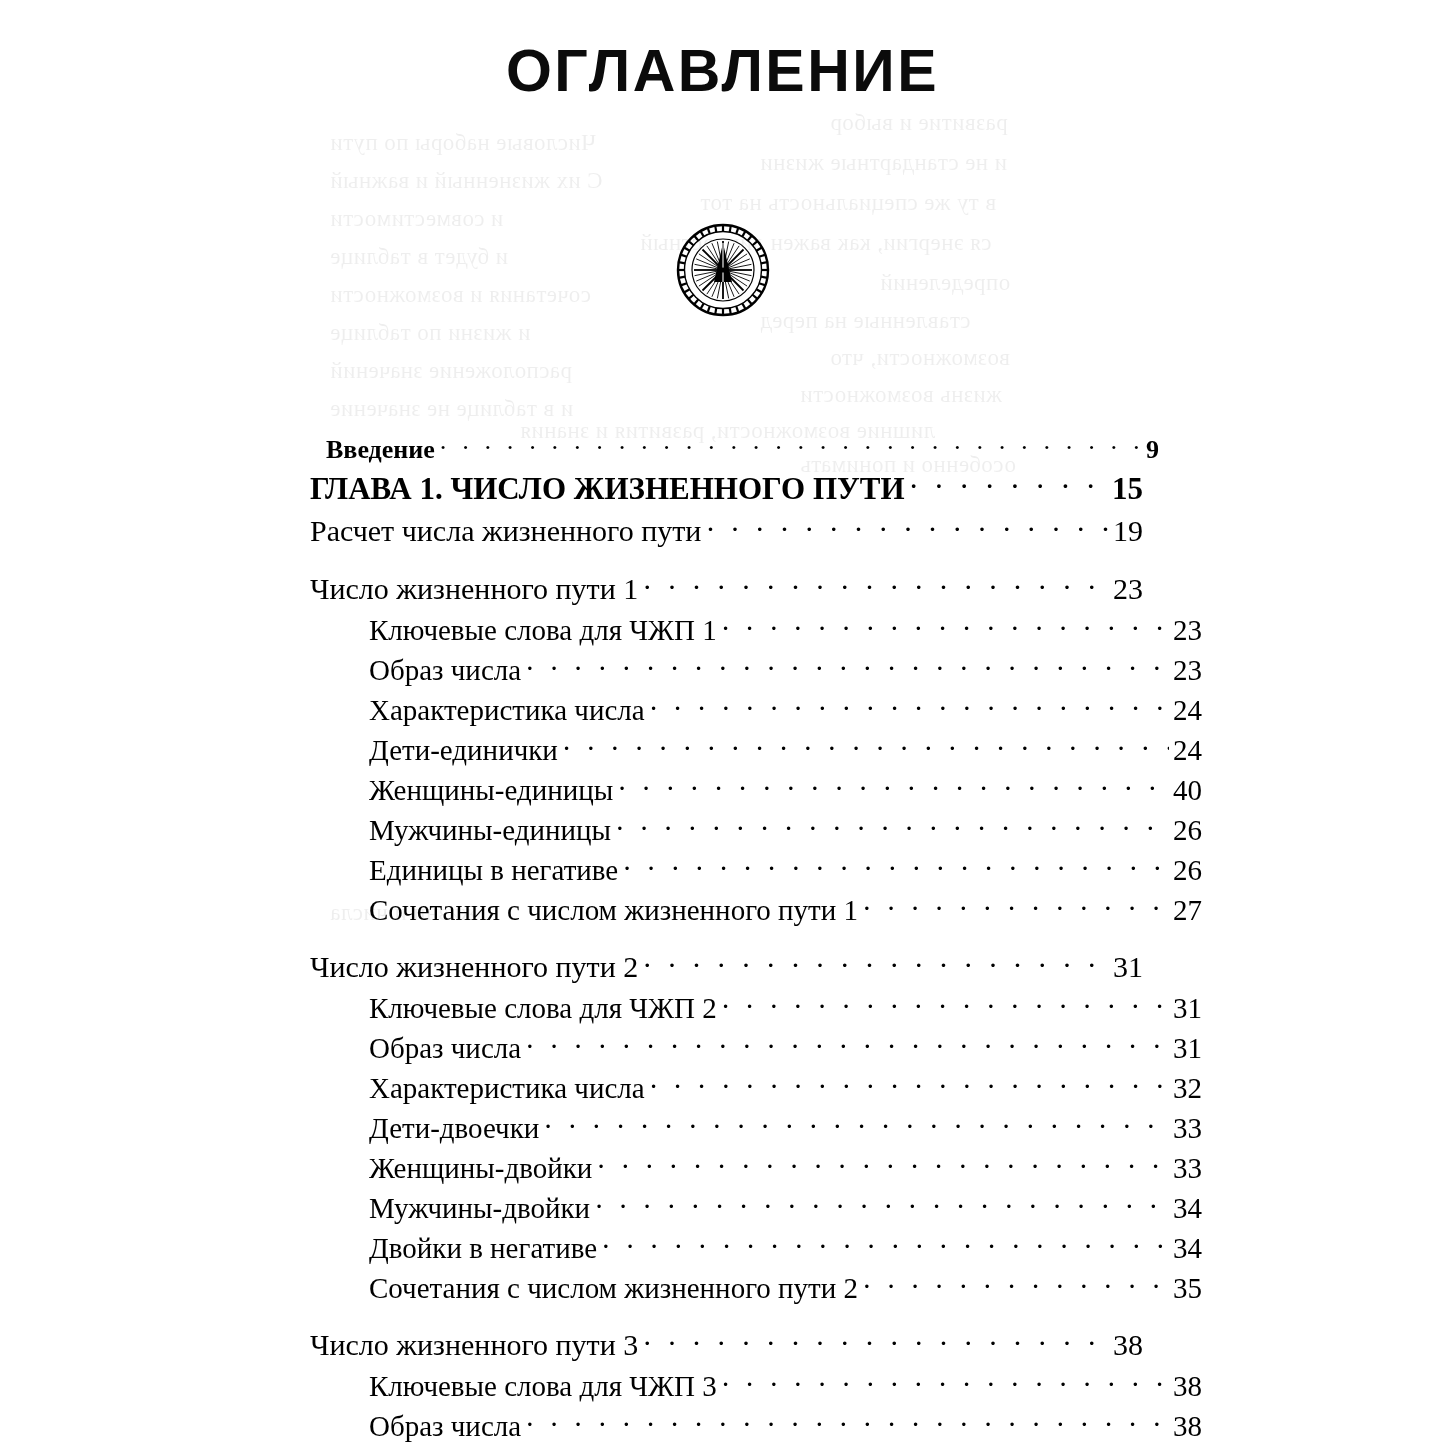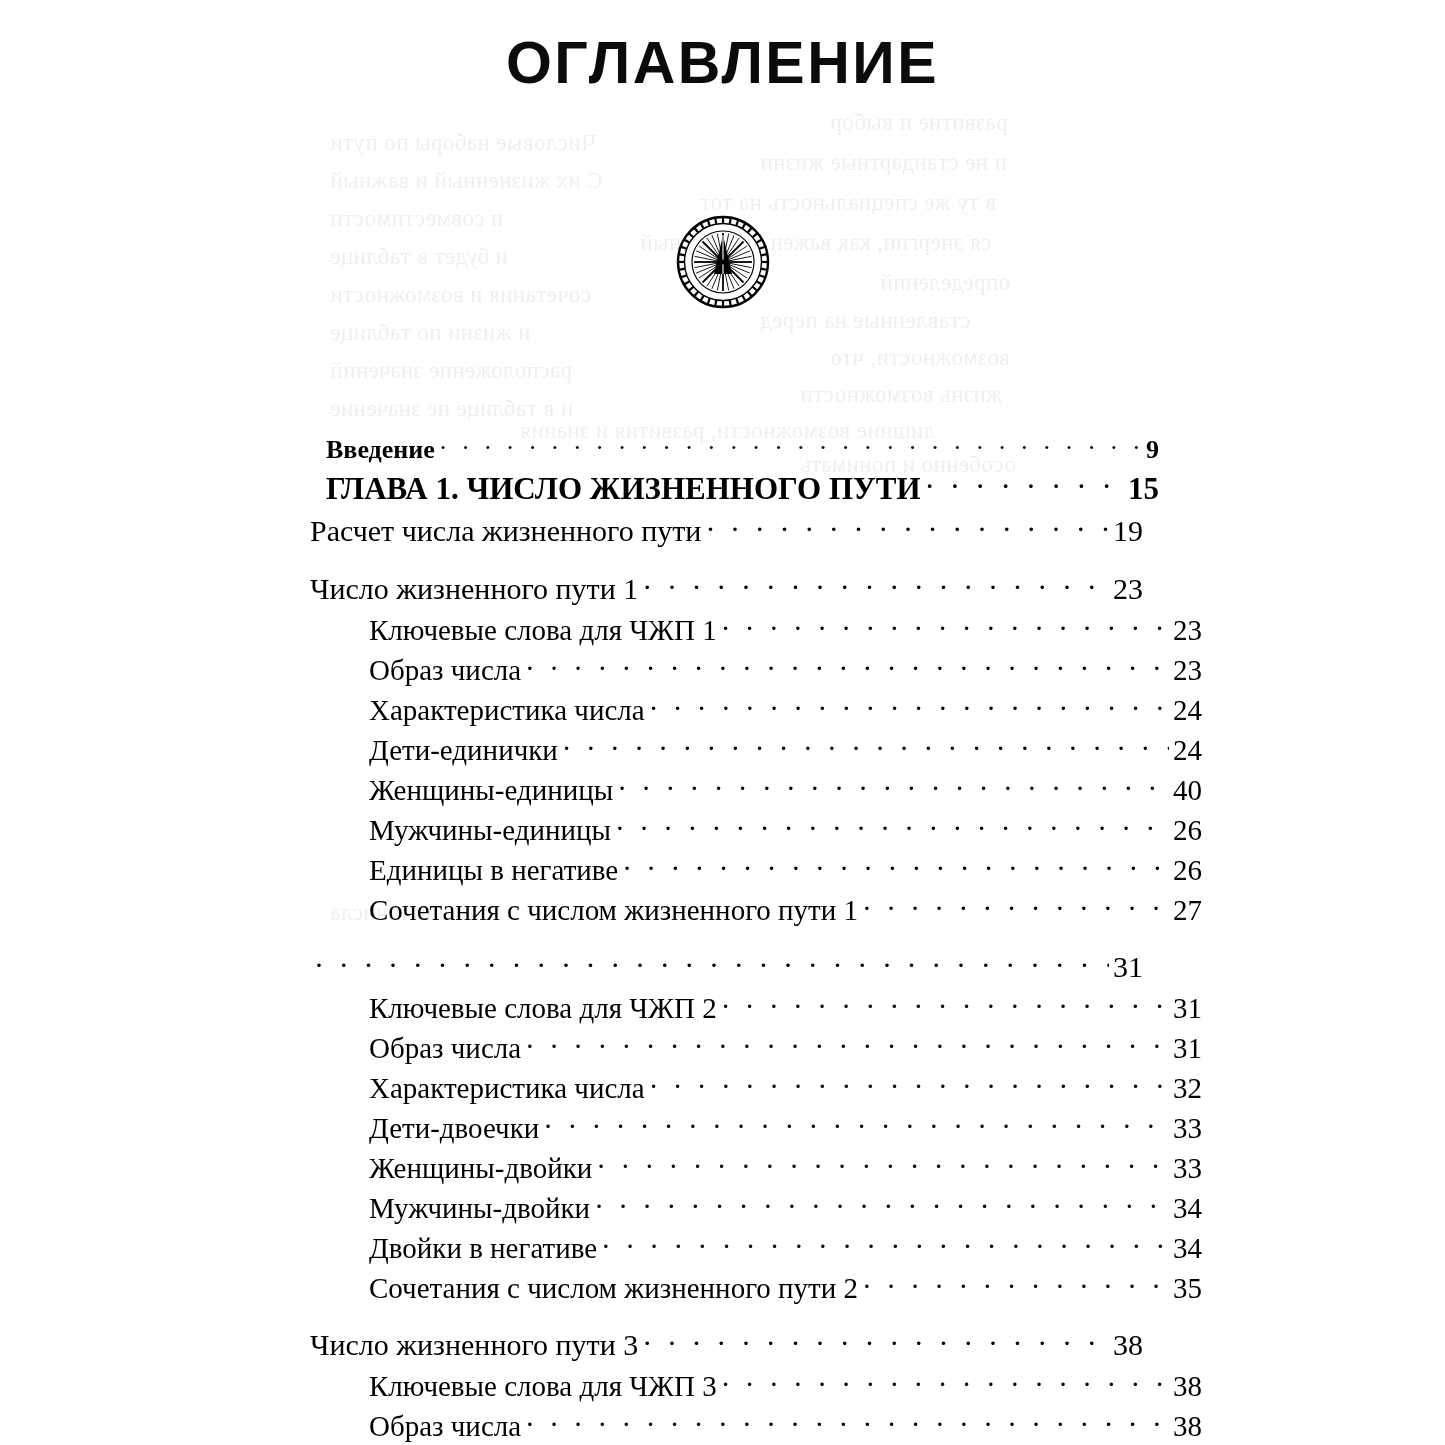--- a/index.html
+++ b/index.html
@@ -34,21 +34,21 @@
     white-space: nowrap;
     transform: scaleX(-1);
   }
 
   .page {
     position: relative;
     z-index: 2;
     width: 1445px;
     height: 1445px;
     box-sizing: border-box;
-    padding: 5px;
+    padding: 13px;
   }
 
   .toc-title {
     text-align: center;
     font-family: "Liberation Sans", sans-serif;
     font-weight: bold;
     font-size: 59px;
     letter-spacing: 2.5px;
     margin: 0;
     padding-top: 24px;
@@ -105,21 +105,21 @@
     margin-left: 16px;
     padding-top: 5px;
     padding-bottom: 6px;
     align-items: flex-end;
   }
   .lvl-top .toc-page { font-weight: bold; }
 
   .lvl-chapter {
     font-weight: bold;
     font-size: 31px;
-    margin-left: 16px;
+    margin-left: 0px;
     padding-bottom: 7px;
   }
 
   .lvl-1 {
     font-size: 30px;
     font-weight: normal;
     padding-bottom: 8px;
   }
 
   .lvl-2 {
@@ -307,20 +307,21 @@
         <span class="toc-dots">· · · · · · · · · · · · · · · · · · · · · · · · · · · · · · · · · · · · · · · · · · · · · · · · · · · · · · · · · · · · · · · · · · · · · · · · · · · · · · · · · · · · · · · · · · · · · · · · · · · · · · ·</span>
         <span class="toc-page">26</span>
       </li>
       <li class="toc-row lvl-2">
         <span class="toc-label">Сочетания с числом жизненного пути 1</span>
         <span class="toc-dots">· · · · · · · · · · · · · · · · · · · · · · · · · · · · · · · · · · · · · · · · · · · · · · · · · · · · · · · · · · · · · · · · · · · · · · · · · · · · · · · · · · · · · · · · · · · · · · · · · · · · · · ·</span>
         <span class="toc-page">27</span>
       </li>
       <li class="group-gap"></li>
       <li class="toc-row lvl-1">
+        <span class="toc-label">Число жизненного пути 2</span>
         <span class="toc-dots">· · · · · · · · · · · · · · · · · · · · · · · · · · · · · · · · · · · · · · · · · · · · · · · · · · · · · · · · · · · · · · · · · · · · · · · · · · · · · · · · · · · · · · · · · · · · · · · · · · · · · · ·</span>
         <span class="toc-page">31</span>
       </li>
       <li class="toc-row lvl-2">
         <span class="toc-label">Ключевые слова для ЧЖП 2</span>
         <span class="toc-dots">· · · · · · · · · · · · · · · · · · · · · · · · · · · · · · · · · · · · · · · · · · · · · · · · · · · · · · · · · · · · · · · · · · · · · · · · · · · · · · · · · · · · · · · · · · · · · · · · · · · · · · ·</span>
         <span class="toc-page">31</span>
       </li>
       <li class="toc-row lvl-2">
         <span class="toc-label">Образ числа</span>

